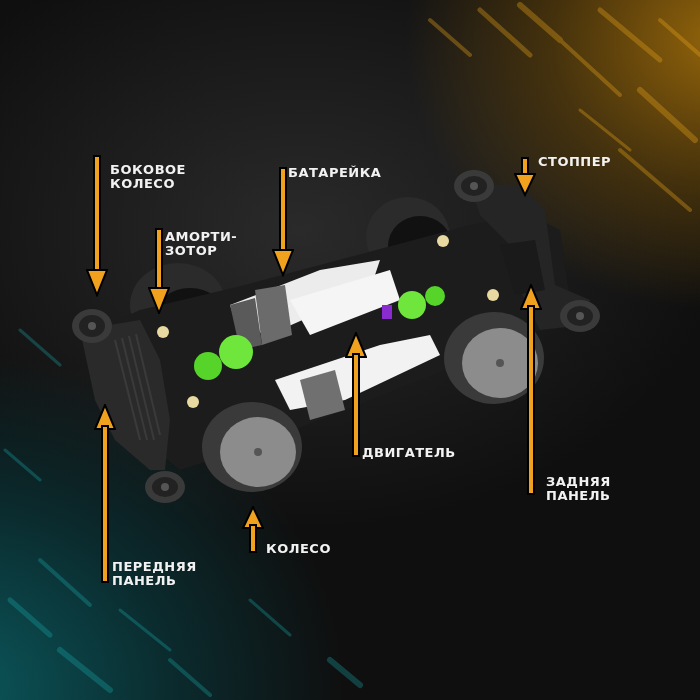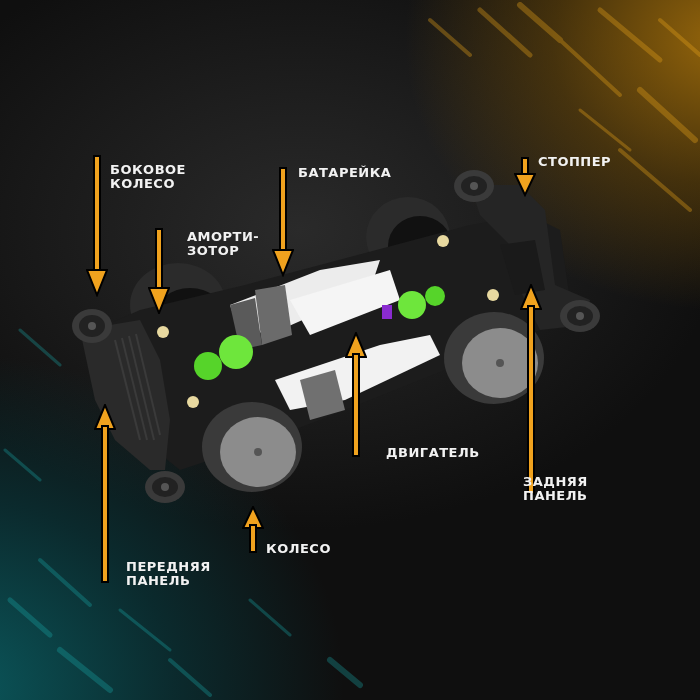--- a/index.html
+++ b/index.html
@@ -157,22 +157,22 @@
   <polygon points="1,22 21,22 11,1" fill="#f0a21e" stroke="#000" stroke-width="2"></polygon>
   <rect x="8" y="19" width="6" height="27" fill="#f0a21e" stroke="#000" stroke-width="2"></rect>
 </svg>
 <svg class="arrow" style="left:94px;top:404px" width="22" height="180">
   <polygon points="1,25 21,25 11,1" fill="#f0a21e" stroke="#000" stroke-width="2"></polygon>
   <rect x="8" y="22" width="6" height="156" fill="#f0a21e" stroke="#000" stroke-width="2"></rect>
 </svg>
 
 <div class="label" style="left:110px;top:163px">БОКОВОЕ
 КОЛЕСО</div>
-<div class="label" style="left:187px;top:230px">АМОРТИ-
+<div class="label" style="left:165px;top:230px">АМОРТИ-
 ЗОТОР</div>
-<div class="label" style="left:298px;top:166px">БАТАРЕЙКА</div>
+<div class="label" style="left:288px;top:166px">БАТАРЕЙКА</div>
 <div class="label" style="left:538px;top:155px">СТОППЕР</div>
-<div class="label" style="left:386px;top:446px">ДВИГАТЕЛЬ</div>
-<div class="label" style="left:523px;top:475px">ЗАДНЯЯ
+<div class="label" style="left:362px;top:446px">ДВИГАТЕЛЬ</div>
+<div class="label" style="left:546px;top:475px">ЗАДНЯЯ
 ПАНЕЛЬ</div>
 <div class="label" style="left:266px;top:542px">КОЛЕСО</div>
-<div class="label" style="left:126px;top:560px">ПЕРЕДНЯЯ
+<div class="label" style="left:112px;top:560px">ПЕРЕДНЯЯ
 ПАНЕЛЬ</div>
 
 </body></html>

